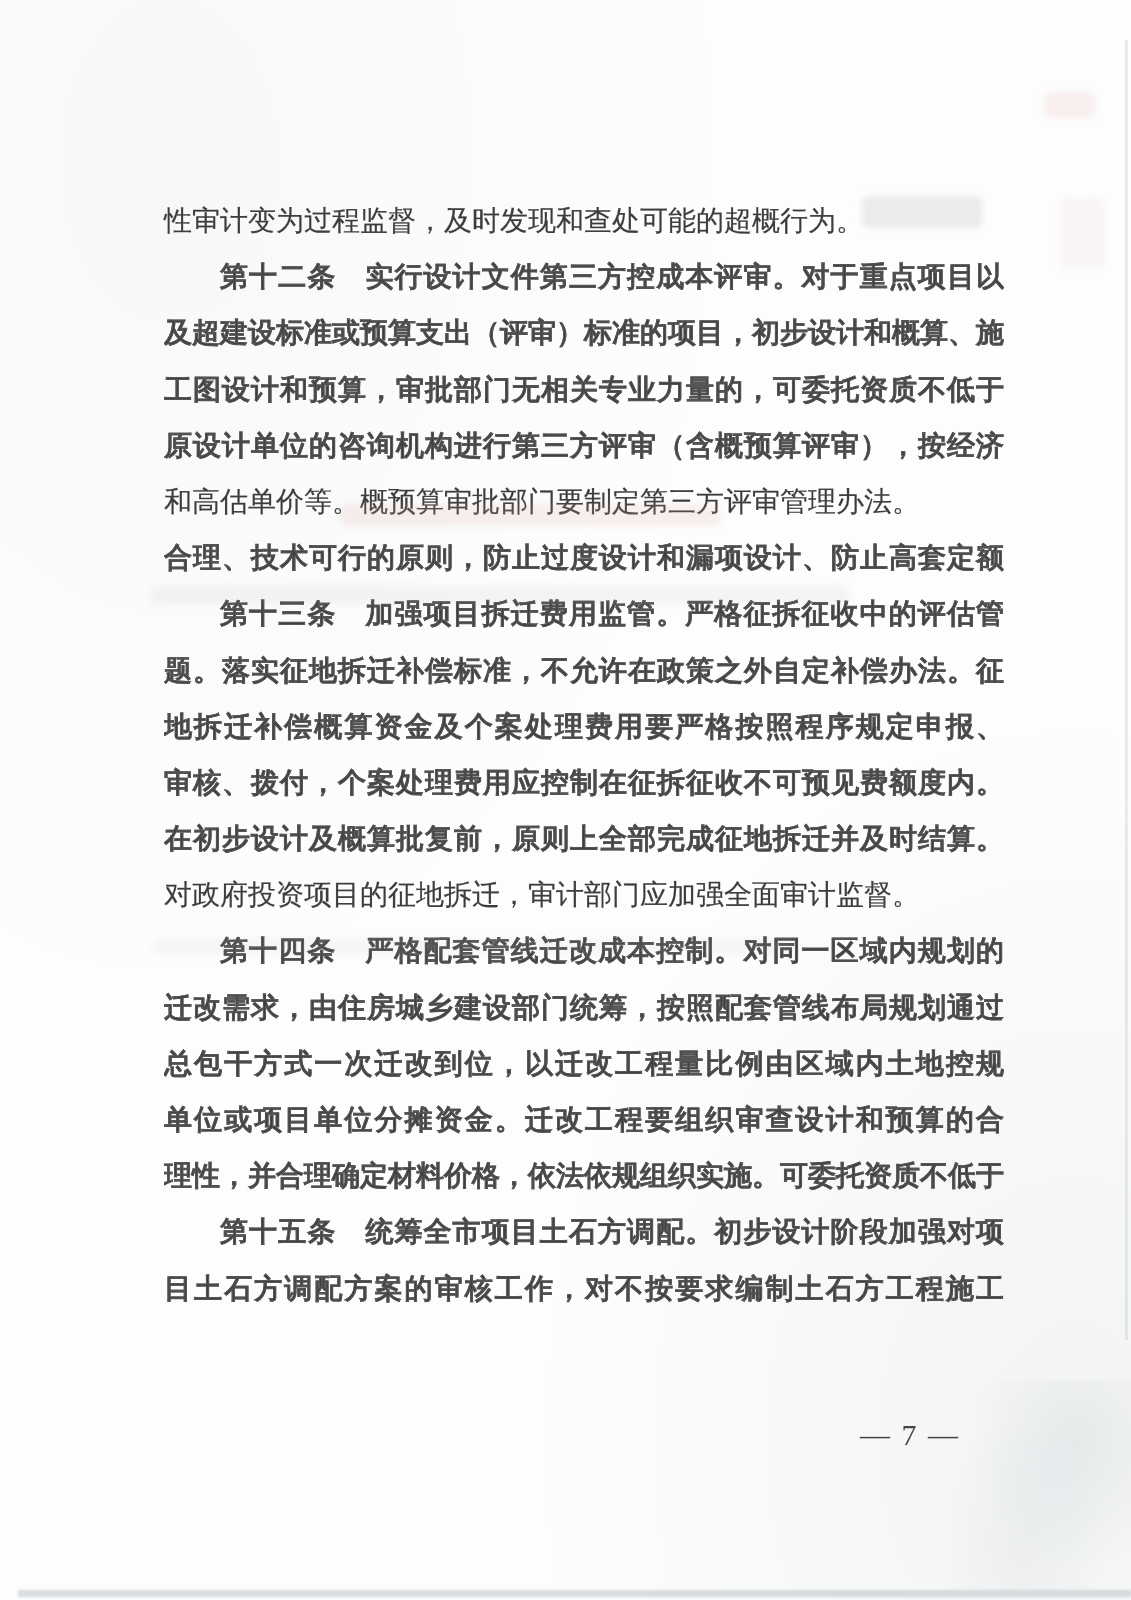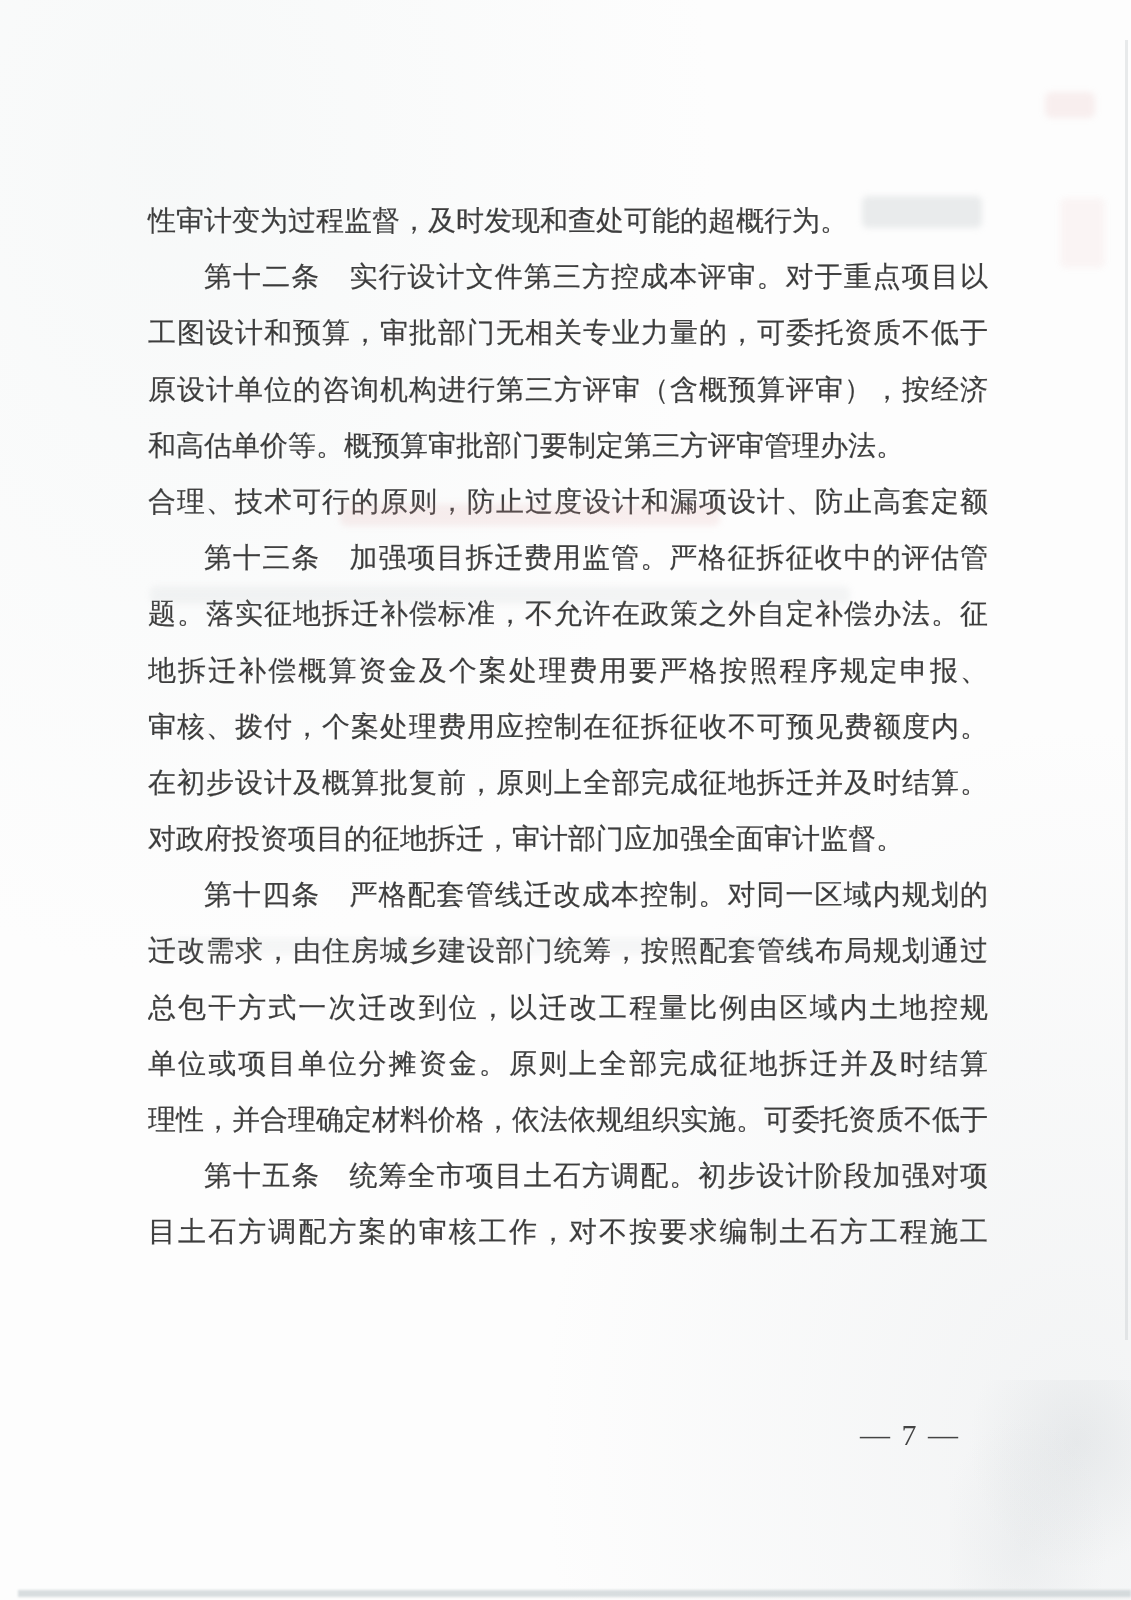--- a/index.html
+++ b/index.html
@@ -20,37 +20,38 @@
     content: "";
     position: absolute;
     inset: 0;
     background:
       radial-gradient(ellipse at 15% 10%, rgba(235,240,240,0.35), transparent 40%),
       radial-gradient(ellipse at 95% 90%, rgba(210,215,218,0.25), transparent 35%);
     pointer-events: none;
   }
   .text-block {
     position: absolute;
-    left: 148px;
+    left: 164px;
     top: 193px;
     width: 840px;
     color: #3c3c3c;
     font-size: 28px;
     -webkit-text-stroke: 0.2px #555;
   }
   .line {
     height: 56.2px;
     line-height: 56.2px;
     white-space: nowrap;
   }
   .line.full {
     white-space: normal;
     text-align: justify;
     text-align-last: justify;
     overflow: hidden;
+    font-weight: bold;
   }
   .line.indent {
     text-indent: 56px;
   }
   .page-number {
     position: absolute;
     left: 860px;
     top: 1418px;
     font-size: 30px;
     color: #444;
@@ -88,34 +89,35 @@
   }
 </style>
 </head>
 <body>
 
 <div class="page">
 
   <div class="text-block">
     <div class="line short">性审计变为过程监督，及时发现和查处可能的超概行为。</div>
     <div class="line full indent">第十二条　实行设计文件第三方控成本评审。对于重点项目以</div>
+    <div class="line full">及超建设标准或预算支出（评审）标准的项目，初步设计和概算、施</div>
     <div class="line full">工图设计和预算，审批部门无相关专业力量的，可委托资质不低于</div>
     <div class="line full">原设计单位的咨询机构进行第三方评审（含概预算评审），按经济</div>
     <div class="line short">和高估单价等。概预算审批部门要制定第三方评审管理办法。</div>
     <div class="line full">合理、技术可行的原则，防止过度设计和漏项设计、防止高套定额</div>
     <div class="line full indent">第十三条　加强项目拆迁费用监管。严格征拆征收中的评估管</div>
     <div class="line full">题。落实征地拆迁补偿标准，不允许在政策之外自定补偿办法。征</div>
     <div class="line full">地拆迁补偿概算资金及个案处理费用要严格按照程序规定申报、</div>
     <div class="line full">审核、拨付，个案处理费用应控制在征拆征收不可预见费额度内。</div>
     <div class="line full">在初步设计及概算批复前，原则上全部完成征地拆迁并及时结算。</div>
     <div class="line short">对政府投资项目的征地拆迁，审计部门应加强全面审计监督。</div>
     <div class="line full indent">第十四条　严格配套管线迁改成本控制。对同一区域内规划的</div>
     <div class="line full">迁改需求，由住房城乡建设部门统筹，按照配套管线布局规划通过</div>
     <div class="line full">总包干方式一次迁改到位，以迁改工程量比例由区域内土地控规</div>
-    <div class="line full">单位或项目单位分摊资金。原则上全部完成征地拆迁并及时结算</div>
+    <div class="line full">单位或项目单位分摊资金。迁改工程要组织审查设计和预算的合</div>
     <div class="line full">理性，并合理确定材料价格，依法依规组织实施。可委托资质不低于</div>
     <div class="line full indent">第十五条　统筹全市项目土石方调配。初步设计阶段加强对项</div>
     <div class="line full">目土石方调配方案的审核工作，对不按要求编制土石方工程施工</div>
   </div>
 
   <div class="page-number">— 7 —</div>
 
   <div class="artifact ghost ghost-gray" style="left:862px; top:196px; width:120px; height:32px;"></div>
   <div class="artifact ghost ghost-pink" style="left:340px; top:504px; width:380px; height:22px;"></div>
   <div class="artifact ghost ghost-gray" style="left:150px; top:586px; width:700px; height:18px; opacity:.5;"></div>

